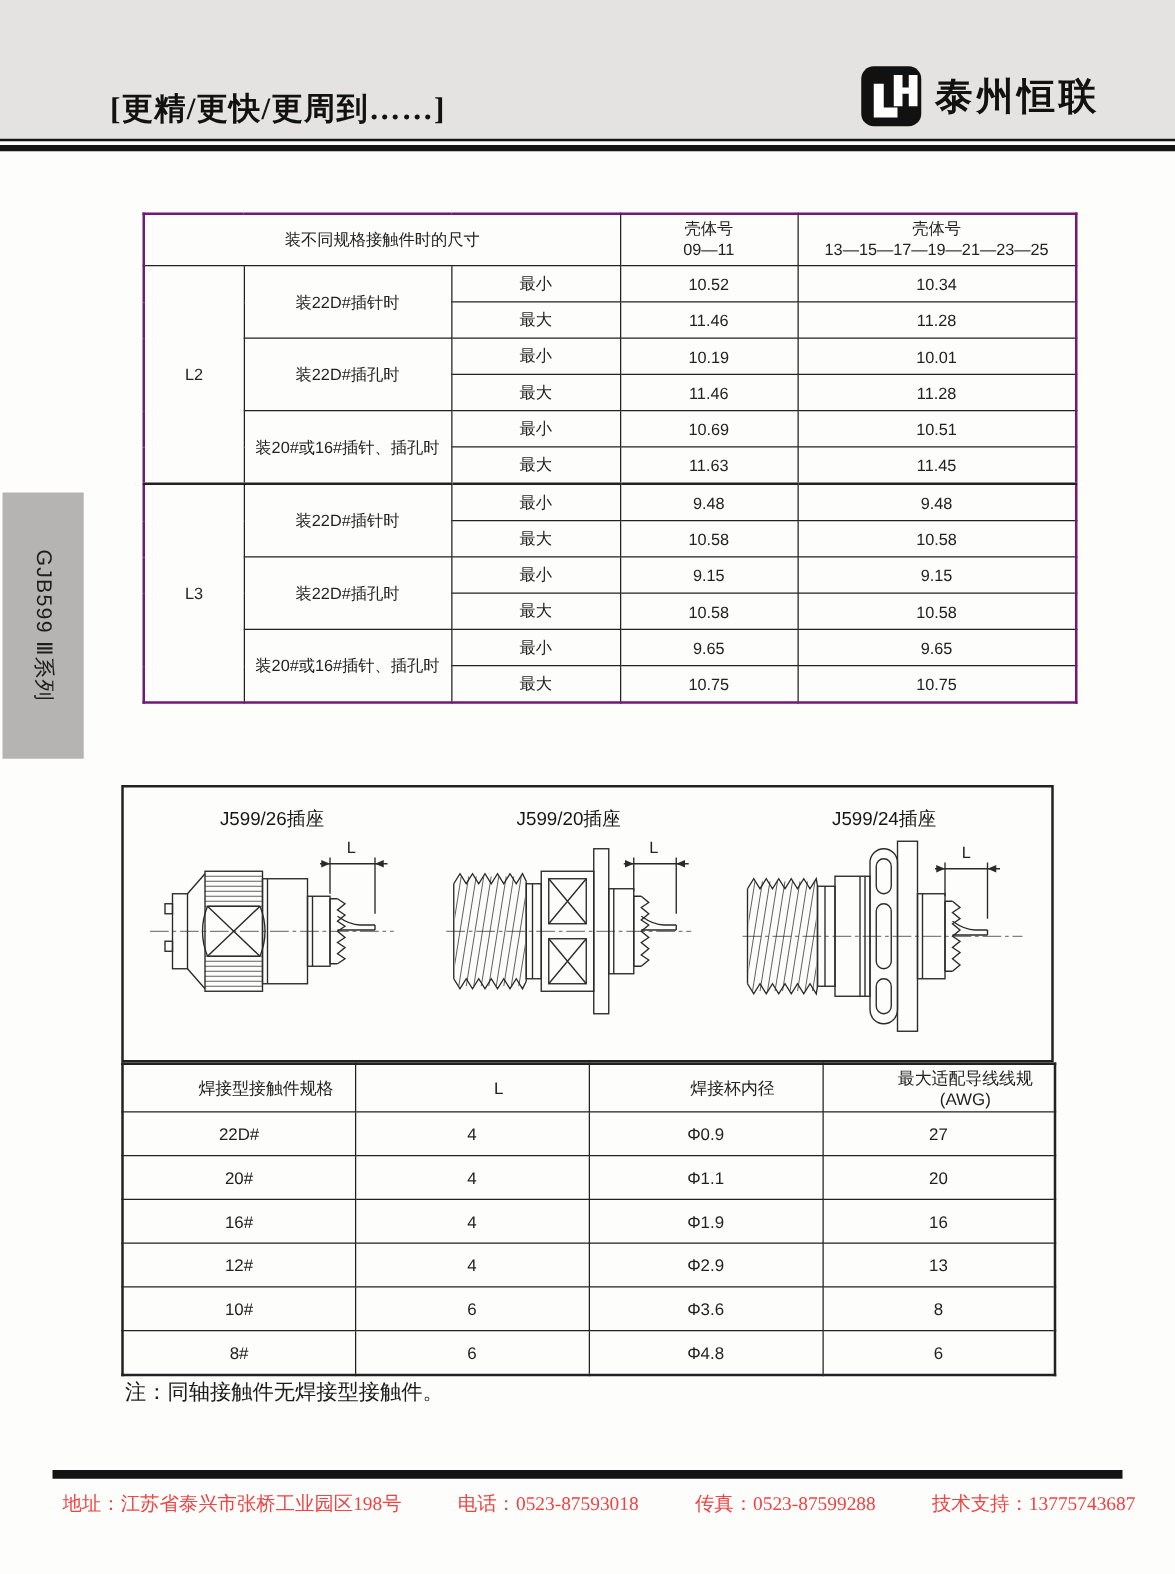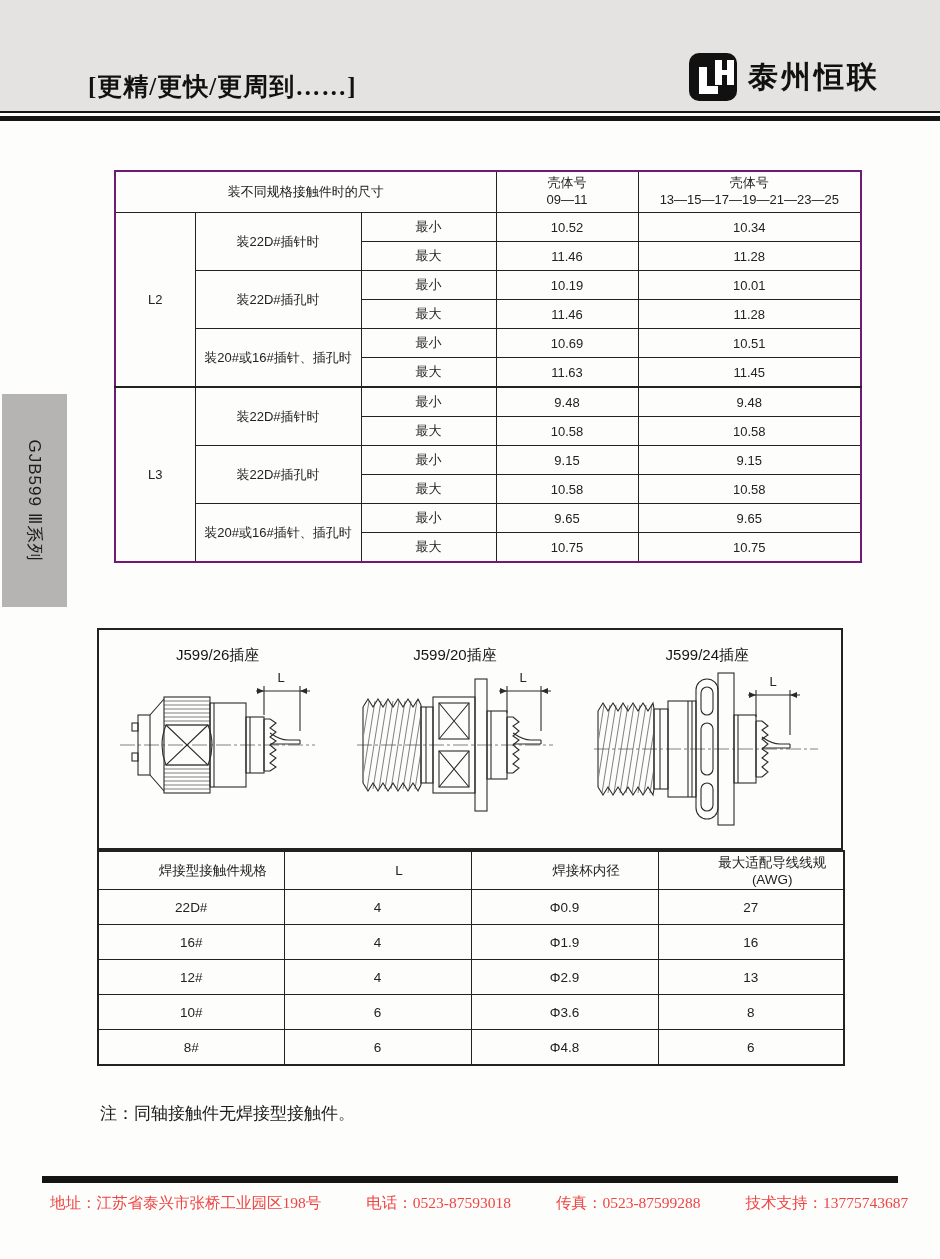--- a/index.html
+++ b/index.html
@@ -287,20 +287,26 @@
       <td>焊接杯内径</td>
       <td>最大适配导线线规(AWG)</td>
     </tr>
     <tr>
       <td>22D#</td>
       <td>4</td>
       <td>Φ0.9</td>
       <td>27</td>
     </tr>
     <tr>
+      <td>20#</td>
+      <td>4</td>
+      <td>Φ1.1</td>
+      <td>20</td>
+    </tr>
+    <tr>
       <td>16#</td>
       <td>4</td>
       <td>Φ1.9</td>
       <td>16</td>
     </tr>
     <tr>
       <td>12#</td>
       <td>4</td>
       <td>Φ2.9</td>
       <td>13</td>

